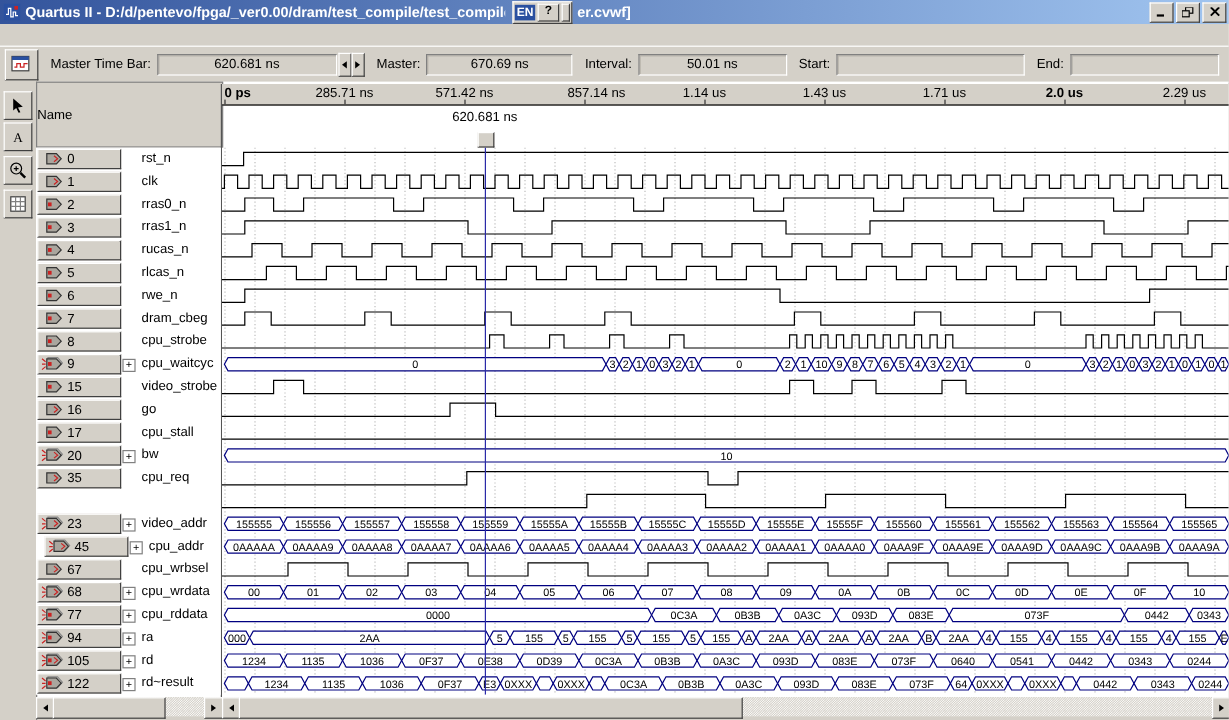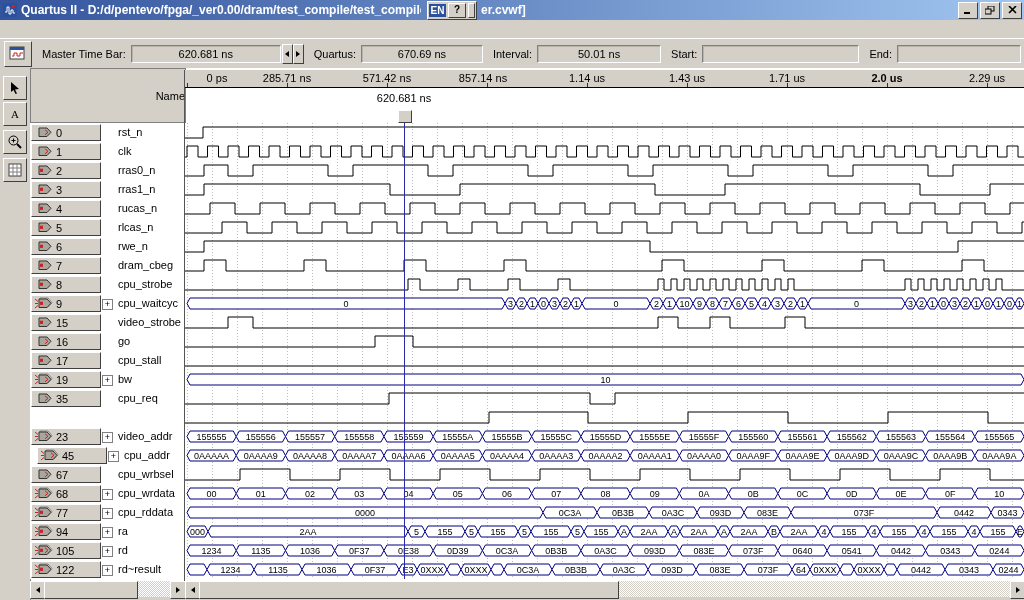--- a/index.html
+++ b/index.html
@@ -37,21 +37,21 @@
   .spinbtn{width:9px;height:18px;background:#d4d0c8;border:1px solid;border-color:#fff #404040 #404040 #fff;
     display:flex;align-items:center;justify-content:center;}
   .tri-l{width:0;height:0;border-top:3px solid transparent;border-bottom:3px solid transparent;border-right:4px solid #000;}
   .tri-r{width:0;height:0;border-top:3px solid transparent;border-bottom:3px solid transparent;border-left:4px solid #000;}
   
   #mainbg{position:absolute;left:30px;top:68px;width:994px;height:513px;background:#fff;}
   #lefttools{position:absolute;left:0;top:68px;width:30px;height:532px;background:#d4d0c8;border-right:1px solid #808080;}
   .ltbtn{position:absolute;left:3px;width:22px;height:22px;background:#d4d0c8;border:1px solid;
     border-color:#fff #404040 #404040 #fff;display:flex;align-items:center;justify-content:center;}
   #nameheader{position:absolute;left:30px;top:68px;width:154px;height:53px;background:#d4d0c8;
-    border:1px solid #808080;display:flex;align-items:center;justify-content:flex-end;}
+    border:1px solid #808080;display:flex;align-items:center;justify-content:flex-start;}
   #ruler{position:absolute;left:185px;top:70px;width:839px;height:17px;background:#d4d0c8;
     border-bottom:1px solid #000;overflow:hidden;}
   .ticklab{position:absolute;top:2px;width:80px;text-align:center;font-size:11px;}
   .tickmark{position:absolute;bottom:0;width:1px;height:4px;background:#333;}
   #vline{position:absolute;left:184px;top:70px;width:1px;height:511px;background:#555;}
   #cursorlabel{position:absolute;left:349px;top:92px;width:110px;text-align:center;font-size:11px;}
   #cursorhandle{position:absolute;left:398px;top:110px;width:12px;height:11px;background:#d4d0c8;
     border:1px solid;border-color:#fff #404040 #404040 #fff;}
   #namecol{position:absolute;left:30px;top:123px;width:154px;height:456px;background:#fff;overflow:hidden;}
   .sigrow{position:absolute;left:0;width:154px;height:19px;}
@@ -124,21 +124,21 @@
     <span class="tblabel">Master Time Bar:</span>
     <span class="tbbox w148">620.681 ns</span>
     <span id="spin">
       <span class="spinbtn">
           <span class="tri-l"></span>
         </span>
       <span class="spinbtn">
           <span class="tri-r"></span>
         </span>
     </span>
-    <span class="tblabel">Quartus:</span>
+    <span class="tblabel">Master:</span>
     <span class="tbbox w120">670.69 ns</span>
     <span class="tblabel">Interval:</span>
     <span class="tbbox w122">50.01 ns</span>
     <span class="tblabel">Start:</span>
     <span class="tbbox w155"></span>
     <span class="tblabel">End:</span>
     <span class="tbbox w122"></span>
   </div>
 
   <div id="mainbg"></div>
@@ -167,27 +167,27 @@
           <path d="M1,5 h12 M1,9 h12 M5,1 v12 M9,1 v12" stroke="#808080"></path>
         </svg>
       </span>
   </div>
 
   <div id="nameheader">
     <span>Name</span>
   </div>
 
   <div id="ruler">
-      <span class="ticklab" style="left: 2px; text-align: center; width: 60px;">0 ps</span>
+      <span class="ticklab" style="left: 2px; text-align: left; width: 60px; font-weight: bold;">0 ps</span>
       <div class="tickmark" style="left: 2px;"></div>
       <span class="ticklab" style="left: 62px;">285.71 ns</span>
       <div class="tickmark" style="left: 102px;"></div>
       <span class="ticklab" style="left: 162px;">571.42 ns</span>
       <div class="tickmark" style="left: 202px;"></div>
-      <span class="ticklab" style="left: 258px;">857.14 ns</span>
+      <span class="ticklab" style="left: 272px;">857.14 ns</span>
       <div class="tickmark" style="left: 302px;"></div>
       <span class="ticklab" style="left: 362px;">1.14 us</span>
       <div class="tickmark" style="left: 402px;"></div>
       <span class="ticklab" style="left: 462px;">1.43 us</span>
       <div class="tickmark" style="left: 502px;"></div>
       <span class="ticklab" style="left: 562px;">1.71 us</span>
       <div class="tickmark" style="left: 602px;"></div>
       <span class="ticklab" style="left: 662px; font-weight: bold;">2.0 us</span>
       <div class="tickmark" style="left: 702px;"></div>
       <span class="ticklab" style="left: 762px;">2.29 us</span>
@@ -332,21 +332,21 @@
         <span class="signame">cpu_stall</span>
       </div>
       <div class="sigrow" style="top: 247px;">
         <div class="numbtn">
           <svg width="20" height="13" viewBox="0 0 20 13">
             <path d="M1,2 L4,4.5 M1,6.5 L4,6.5 M1,11 L4,8.5" stroke="#cc2222" fill="none"></path>
             <path d="M6,1 h8 l4,4.5 -4,4.5 h-8 z" fill="none" stroke="#888"></path>
             <path d="M5,2 h8 l4,4.3 -4,4.2 h-8 z" fill="#aaa69e" stroke="#333"></path>
             <path d="M11,3.8 L14,6.3 L11,8.8" fill="none" stroke="#cc2222"></path>
           </svg>
-          <span class="numtxt">19</span>
+          <span class="numtxt">20</span>
         </div>
         <div class="expand">+</div>
         <span class="signame">bw</span>
       </div>
       <div class="sigrow" style="top: 266px;">
         <div class="numbtn">
           <svg width="20" height="13" viewBox="0 0 20 13">
             <path d="M5,2 h8 l4,4.3 -4,4.2 h-8 z" fill="#aaa69e" stroke="#333"></path>
             <path d="M11,3.8 L14,6.3 L11,8.8" fill="none" stroke="#cc2222"></path>
           </svg>

